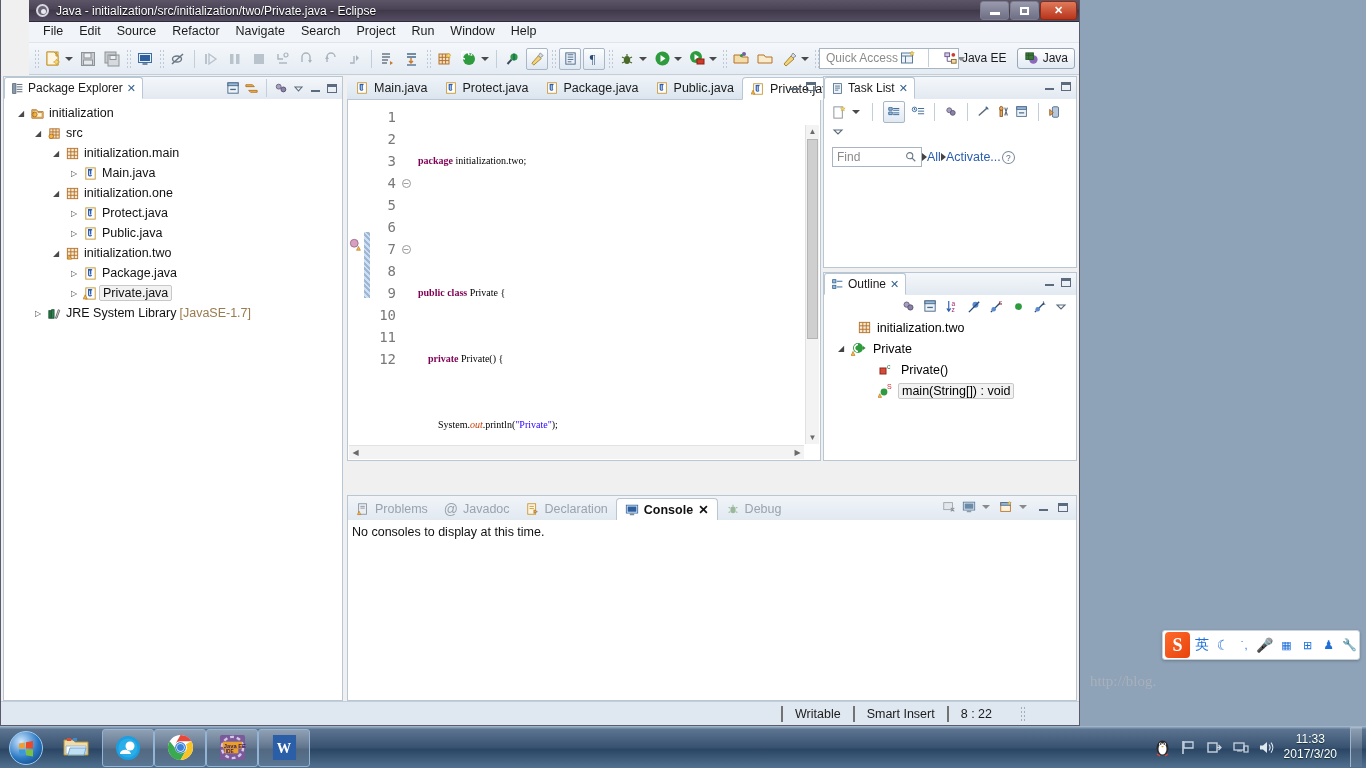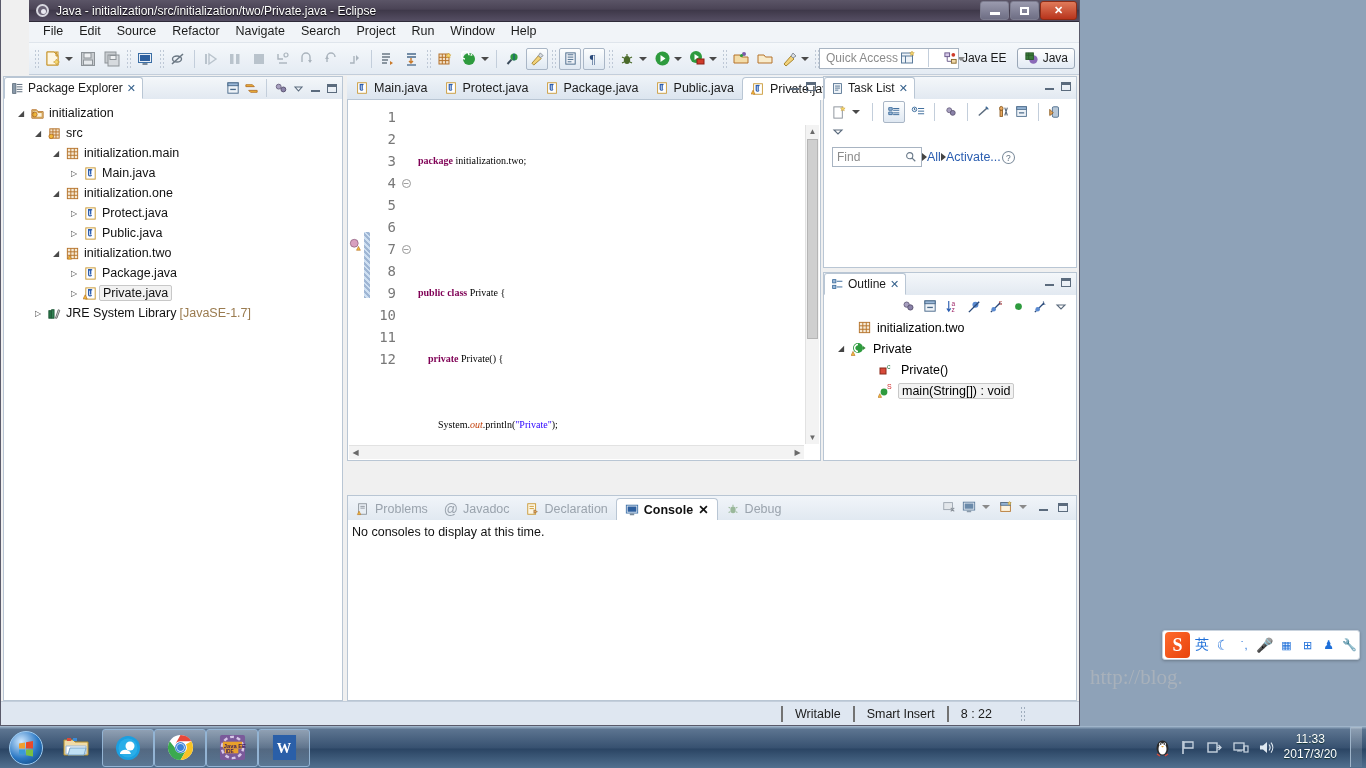--- a/index.html
+++ b/index.html
@@ -192,21 +192,21 @@
          border:1px solid #9ccaf0; display:flex;align-items:center;justify-content:center;}
   .tbitem { width:52px;height:38px; display:flex;align-items:center;justify-content:center; }
   .tbitem.run { border:1px solid #93b4d4; border-radius:3px;
                 background:linear-gradient(to bottom,rgba(255,255,255,.32),rgba(255,255,255,.08));}
   .tray { position:absolute; right:0; bottom:0; height:42px; display:flex; align-items:center;
           gap:9px; padding-right:4px;}
   .clock { color:#fff; font-size:12px; text-align:center; line-height:15px; text-shadow:0 1px 1px #133;}
   .showdesk { width:12px; height:40px; border-left:1px solid #9fb4c9;
               background:linear-gradient(to bottom,rgba(255,255,255,.30),rgba(255,255,255,.06)); margin-left:4px;}
   .wm { position:absolute; left:1090px; bottom:78px; color:rgba(190,190,190,.55);
-        font-size:21px; font-family:"Liberation Serif", serif; white-space:nowrap;}
+        font-size:15px; font-family:"Liberation Serif", serif; white-space:nowrap;}
   .wm2{ position:absolute; left:1175px; bottom:25px; color:rgba(210,190,170,.45);
         font-size:15px; font-family:"Liberation Serif", serif; white-space:nowrap;}
   svg{display:block;}
 </style>
 </head>
 <body>
 
 <div class="app">
 
   <div class="titlebar">

